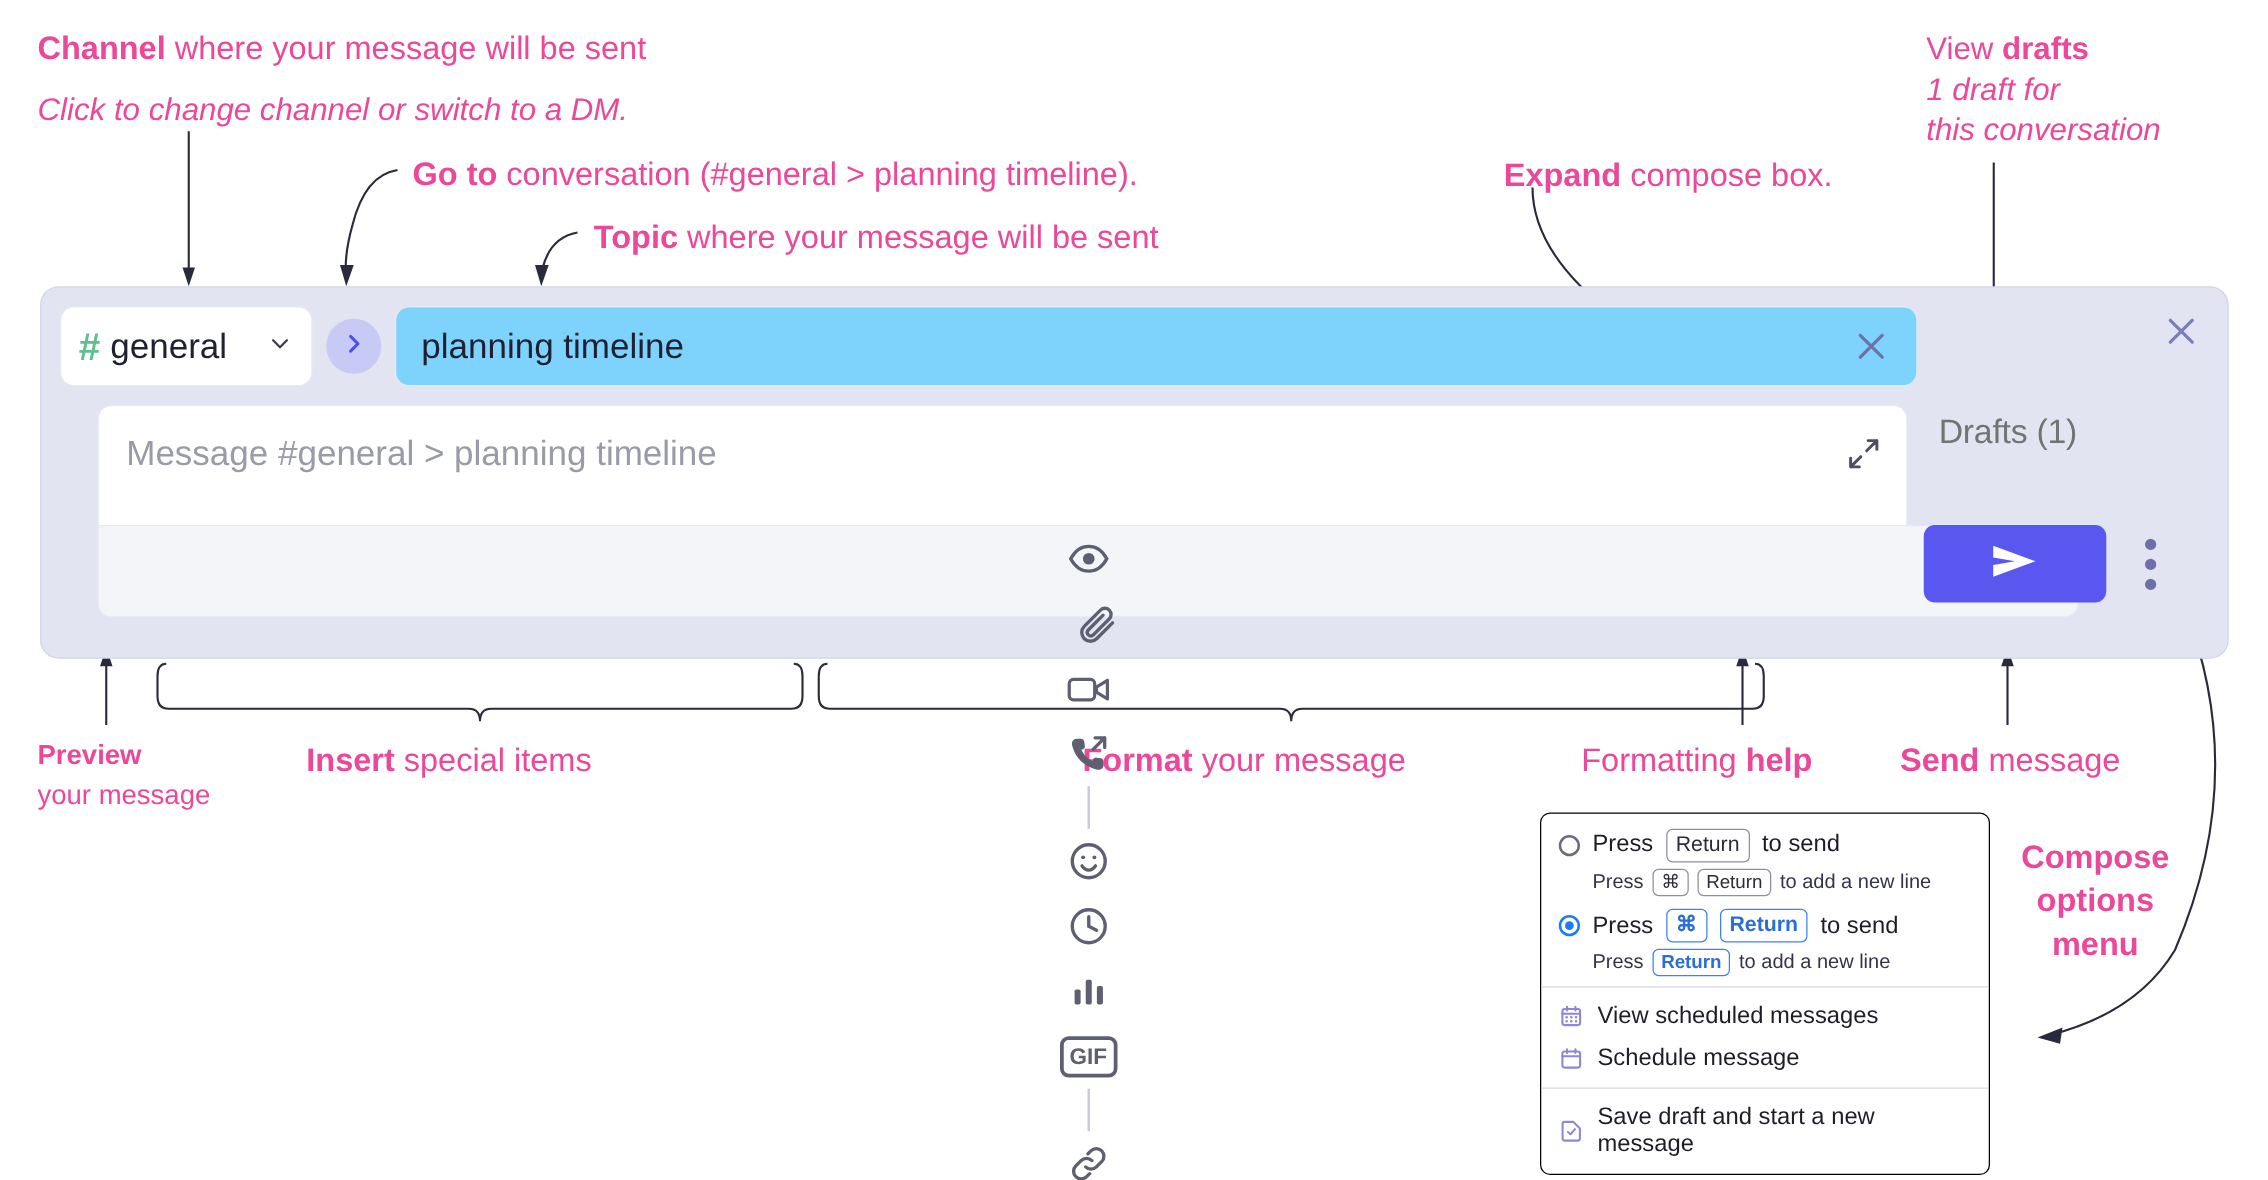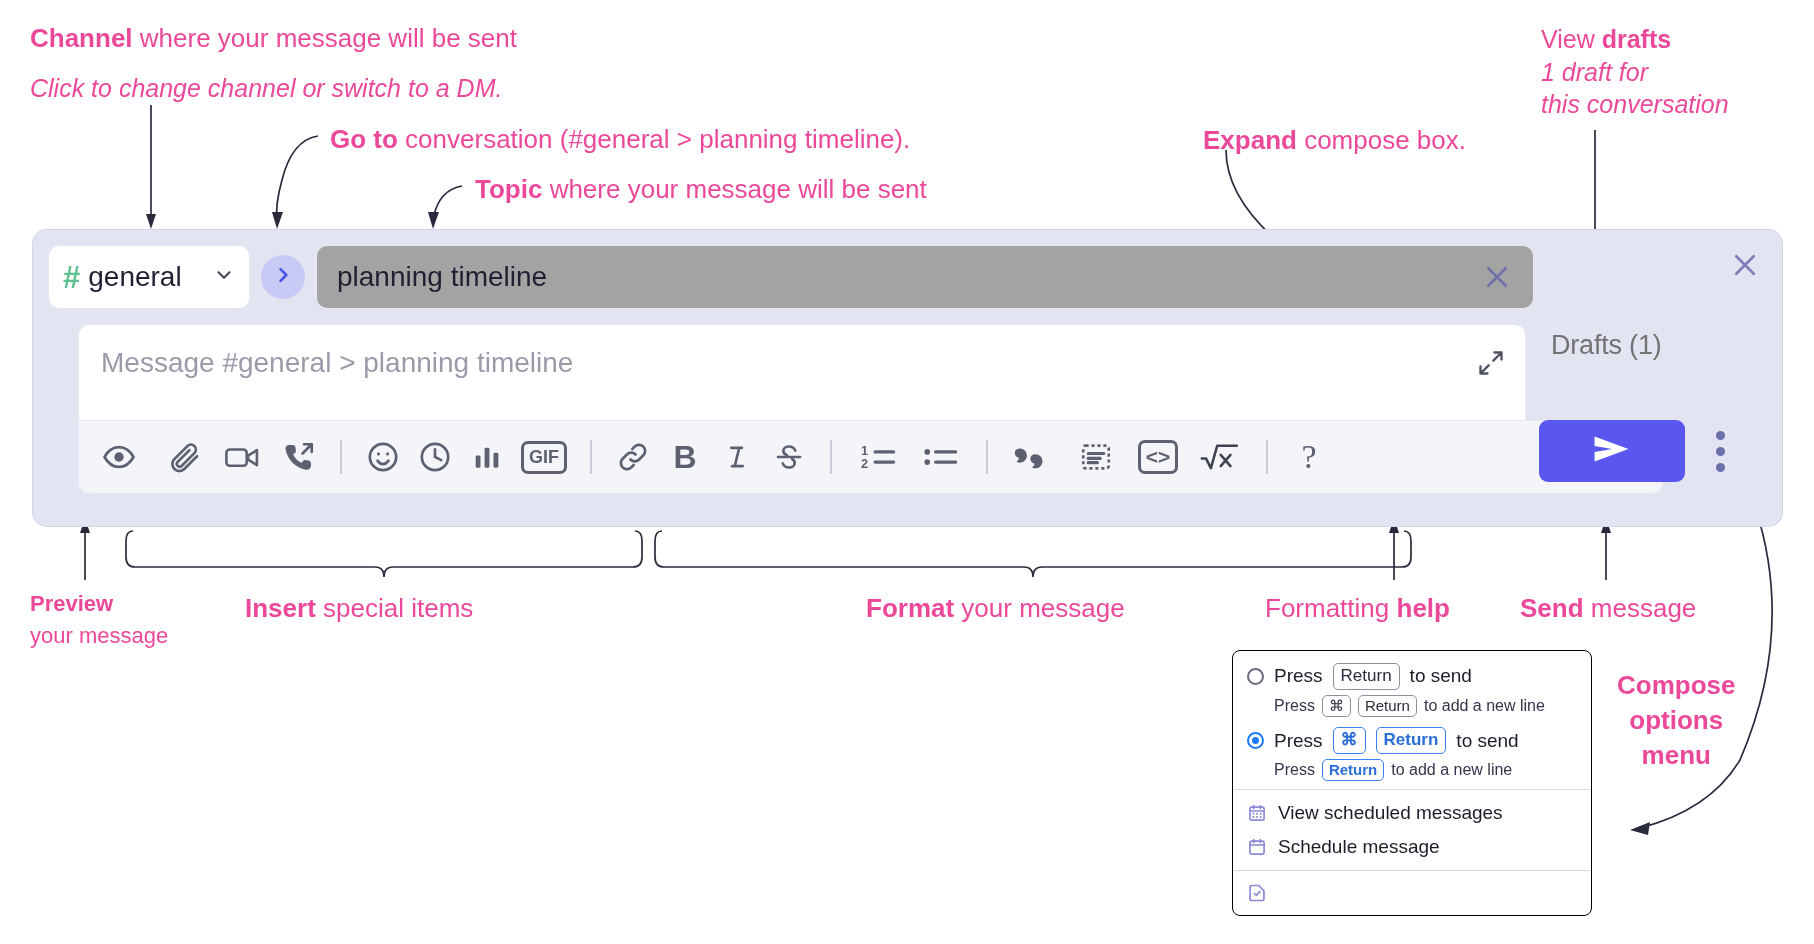--- a/index.html
+++ b/index.html
@@ -105,21 +105,21 @@
     border-radius: 50%;
     background: #c6caf5;
     display: flex; align-items:center; justify-content:center;
     cursor: pointer;
     flex: none;
   }
 
   .topic-field {
     width: 1216px;
     height: 62px;
-    background: #a3a3a3;
+    background: #7dd3fc;
     border-radius: 10px;
     display: flex;
     align-items: center;
     padding: 0 12px 0 20px;
     box-shadow: 0 0 0 1px #e6e8f3;
   }
   .topic-value { font-size: 28px; color:#1f2033; flex:1; }
   .topic-clear { width:48px; height:48px; display:flex; align-items:center; justify-content:center; cursor:pointer;}
 
   
@@ -150,20 +150,21 @@
     left: 46px;
     top: 191px;
     width: 1583px;
     height: 72px;
     background: #f4f5f9;
     border-radius: 0 0 10px 10px;
     box-shadow: 0 0 0 1px #e6e8f3;
     display: flex;
     align-items: center;
     padding: 0 14px;
+    flex-direction: column;
   }
   .tb {
     width: 52px; height: 52px;
     display: flex; align-items:center; justify-content:center;
     cursor: pointer;
     color: #5e6071;
     flex: none;
   }
   .tb.wide { width: 62px; }
   .tb.gap-l { margin-left: 14px; }
@@ -568,14 +569,15 @@
 
   <div class="dd-sep"></div>
 
   <div class="dd-item">
     <span class="dd-ico">
       <svg width="20" height="20" viewBox="0 0 24 24" fill="none" stroke="#8b88d8" stroke-width="2" stroke-linecap="round" stroke-linejoin="round">
         <path d="M14 3 L5.5 3 a1.8 1.8 0 0 0 -1.8 1.8 L3.7 19.2 A1.8 1.8 0 0 0 5.5 21 L18.5 21 a1.8 1.8 0 0 0 1.8 -1.8 L20.3 9.3 Z"></path>
         <path d="M8.8 12.6 L11.2 15 L15.6 10"></path>
       </svg>
     </span>
+    <span>Save draft and start a new message</span>
   </div>
 </div>
 
 </body></html>

